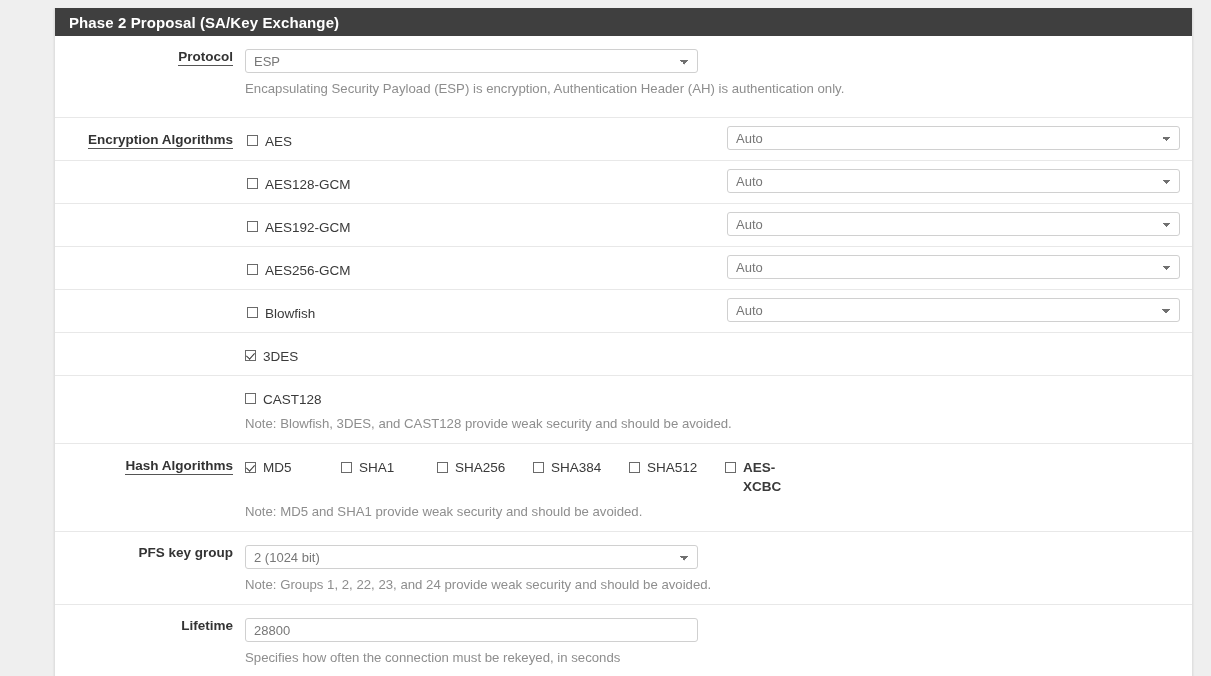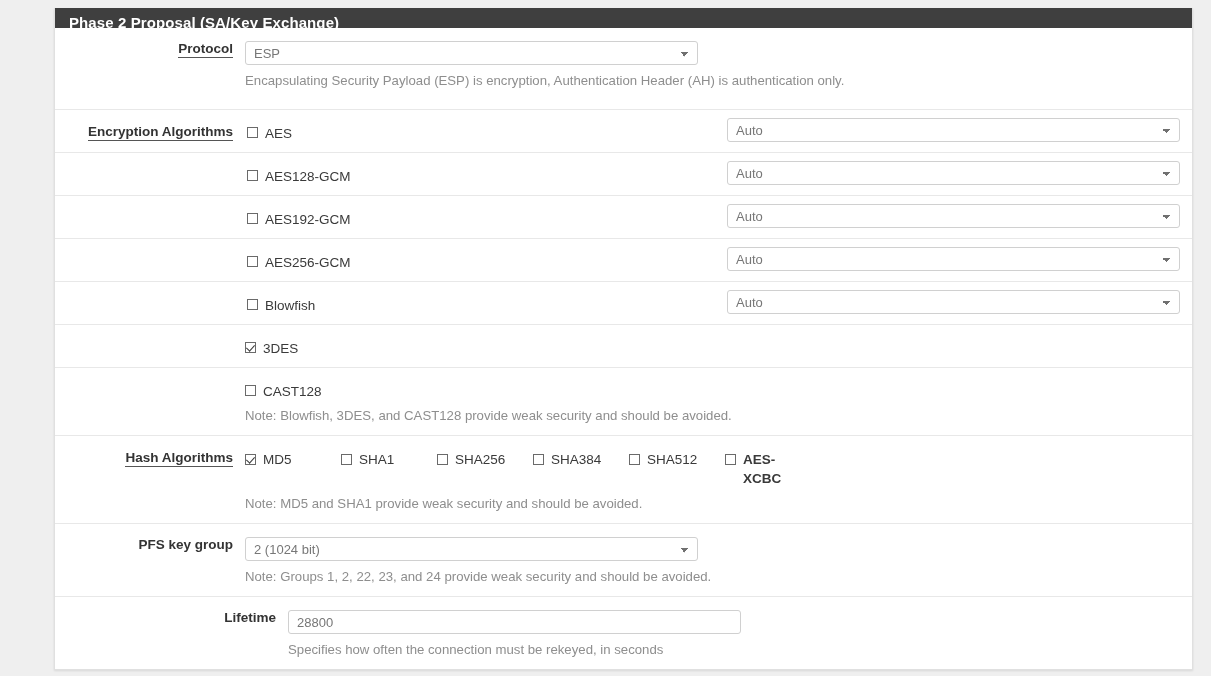--- a/index.html
+++ b/index.html
@@ -27,21 +27,21 @@
     box-shadow: 0 1px 2px rgba(0,0,0,0.10);
   }
 
   .panel-header {
     background: #3f3f3f;
     color: #ffffff;
     font-size: 15px;
     font-weight: bold;
     padding: 7px 0 7px 14px;
     letter-spacing: 0.1px;
-    height: 20px;
+    height: 28px;
     box-sizing: border-box;
     line-height: 15px;
   }
 
   .row {
     display: flex;
     align-items: flex-start;
     border-bottom: 1px solid #e8e8e8;
     box-sizing: border-box;
     position: relative;
@@ -182,21 +182,20 @@
     padding-top: 14px;
     padding-bottom: 11px;
   }
   .row-pfs {
     padding-top: 13px;
     padding-bottom: 11px;
   }
   .row-lifetime {
     padding-top: 13px;
     padding-bottom: 11px;
-    margin-left: 43px;
   }
 
   .hash-list {
     display: flex;
     align-items: flex-start;
   }
   .hash-item {
     width: 96px;
     min-width: 96px;
     display: inline-flex;

